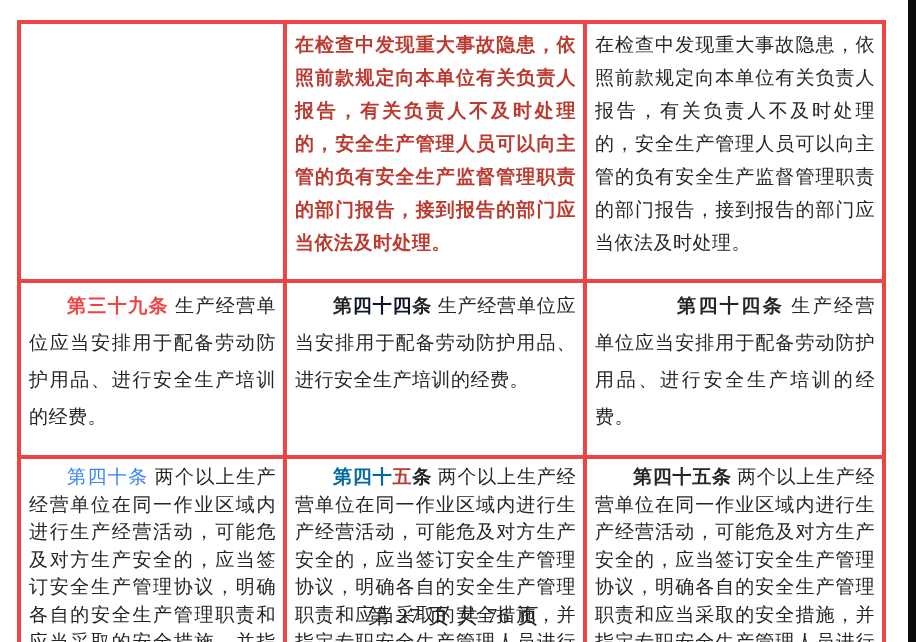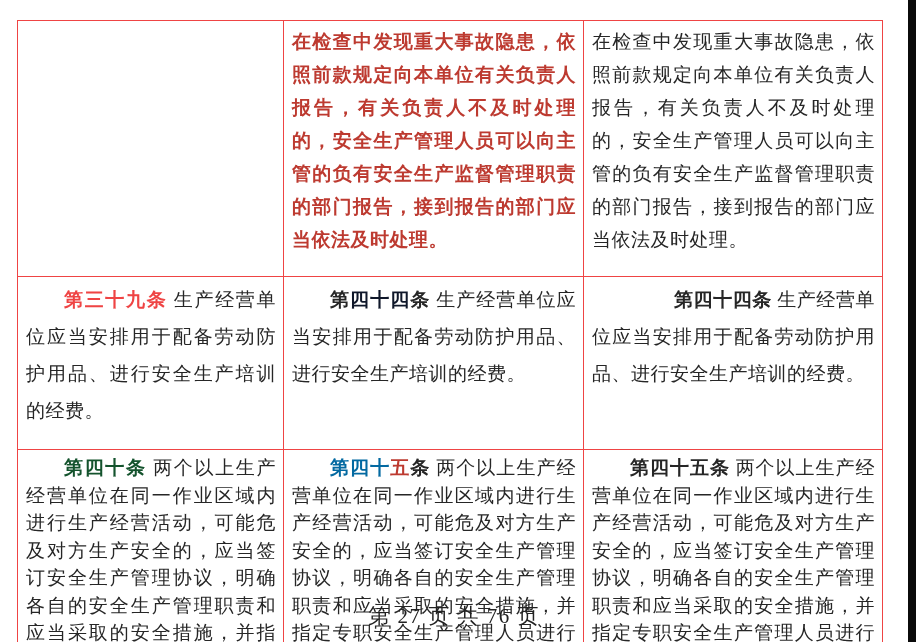--- a/index.html
+++ b/index.html
@@ -10,21 +10,21 @@
     overflow: hidden;
     font-family: "Liberation Serif", "DejaVu Serif", serif;
   }
   table.law-table {
     position: absolute;
     left: 17px; top: 20px;
     border-collapse: collapse;
     table-layout: fixed;
   }
   table.law-table td {
-    border: 1px solid #ef4444;
+    border: 4px solid #ef4444;
     vertical-align: top;
     box-sizing: border-box;
     padding: 4px 7px 20px 8px;
     text-align: justify;
   }
   .cell p {
     margin: 0;
     font-size: 19px;
     letter-spacing: 0.5px;
   }
@@ -76,21 +76,21 @@
           </td>
           <td class="cell row2">
             <p class="indent"><span style="color: rgb(38, 38, 38); font-weight: bold;">第</span><span style="color: #0f172a; font-weight: bold;">四十四</span><span style="color: rgb(38, 38, 38); font-weight: bold;">条</span><span style="color: rgb(38, 38, 38);"> 生产经营单位应当安排用于配备劳动防护用品、进行安全生产培训的经费。</span></p>
           </td>
           <td class="cell row2">
             <p class="indent"><span style="color: rgb(38, 38, 38); font-weight: bold; margin-left: 44px;">第四十四条</span><span style="color: rgb(38, 38, 38);"> 生产经营单位应当安排用于配备劳动防护用品、进行安全生产培训的经费。</span></p>
           </td>
         </tr>
         <tr style="height: 228px;">
           <td class="cell row3">
-            <p class="indent"><span style="color: #14532d; font-weight: bold;">第四十条</span><span style="color: rgb(38, 38, 38);"> 两个以上生产经营单位在同一作业区域内进行生产经营活动，可能危及对方生产安全的，应当签订安全生产管理协议，明确各自的安全生产管理职责和应当采取的安全措施，并指定专职安全生产管理人员进行安全检查与协调。</span></p>
+            <p class="indent"><span style="color: #3b82f6; font-weight: normal;">第四十条</span><span style="color: rgb(38, 38, 38);"> 两个以上生产经营单位在同一作业区域内进行生产经营活动，可能危及对方生产安全的，应当签订安全生产管理协议，明确各自的安全生产管理职责和应当采取的安全措施，并指定专职安全生产管理人员进行安全检查与协调。</span></p>
           </td>
           <td class="cell row3">
             <p class="indent"><span style="color: #0369a1; font-weight: bold;">第四十</span><span style="color: rgb(189, 58, 48); font-weight: bold;">五</span><span style="color: rgb(38, 38, 38); font-weight: bold;">条</span><span style="color: rgb(38, 38, 38);"> 两个以上生产经营单位在同一作业区域内进行生产经营活动，可能危及对方生产安全的，应当签订安全生产管理协议，明确各自的安全生产管理职责和应当采取的安全措施，并指定专职安全生产管理人员进行安全检查与协调。</span></p>
           </td>
           <td class="cell row3">
             <p class="indent"><span style="color: rgb(38, 38, 38); font-weight: bold;">第四十五条</span><span style="color: rgb(38, 38, 38);"> 两个以上生产经营单位在同一作业区域内进行生产经营活动，可能危及对方生产安全的，应当签订安全生产管理协议，明确各自的安全生产管理职责和应当采取的安全措施，并指定专职安全生产管理人员进行安全检查与协调。</span></p>
           </td>
         </tr>
       </tbody>
   </table>

